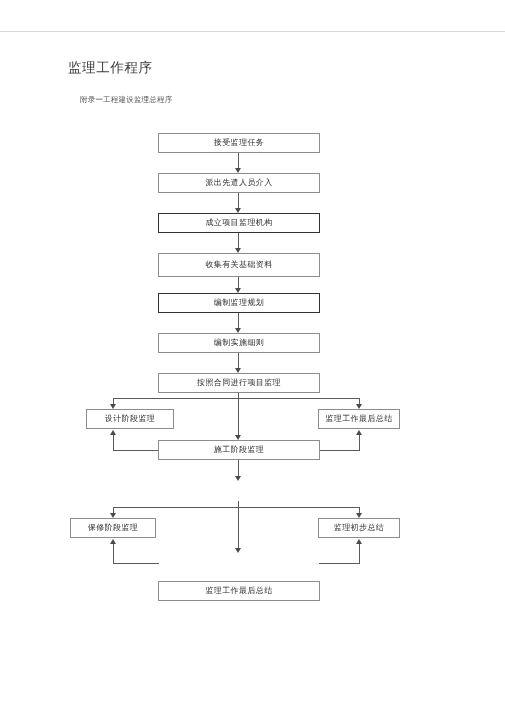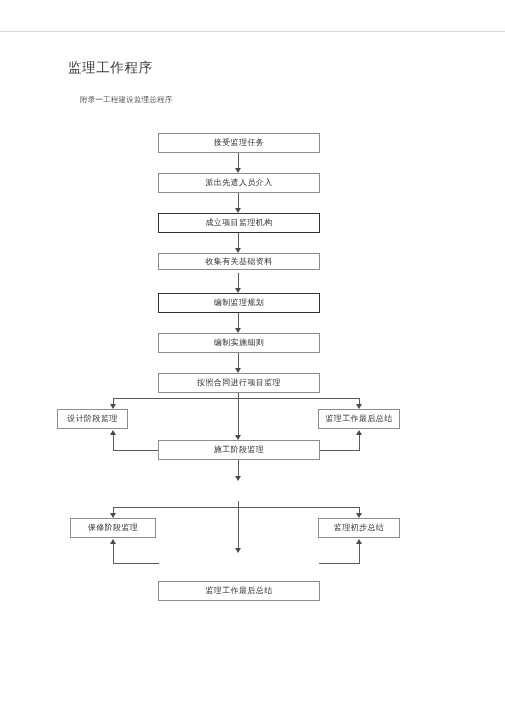--- a/index.html
+++ b/index.html
@@ -167,37 +167,37 @@
     </div>
 
     <div class="node bold" style="left:158px; top:213px; width:162px; height:20px;">
       <span class="label">成立项目监理机构</span>
     </div>
 
     <div class="node thin" style="left:158px; top:173px; width:162px; height:20px;">
       <span class="label">派出先遣人员介入</span>
     </div>
 
-    <div class="node thin" style="left:158px; top:253px; width:162px; height:17px;">
+    <div class="node thin" style="left:158px; top:253px; width:162px; height:24px;">
       <span class="label">收集有关基础资料</span>
     </div>
 
     <div class="node bold" style="left:158px; top:293px; width:162px; height:20px;">
       <span class="label">编制监理规划</span>
     </div>
 
     <div class="node thin" style="left:158px; top:333px; width:162px; height:20px;">
       <span class="label">编制实施细则</span>
     </div>
 
     <div class="node thin" style="left:158px; top:373px; width:162px; height:20px;">
       <span class="label">按照合同进行项目监理</span>
     </div>
 
-    <div class="node thin" style="left:57px; top:409px; width:71px; height:20px;">
+    <div class="node thin" style="left:86px; top:409px; width:88px; height:20px;">
       <span class="label">设计阶段监理</span>
     </div>
 
     <div class="node thin" style="left:318px; top:409px; width:82px; height:20px;">
       <span class="label">监理工作最后总结</span>
     </div>
 
     <div class="node thin" style="left:158px; top:440px; width:162px; height:20px;">
       <span class="label">施工阶段监理</span>
     </div>

